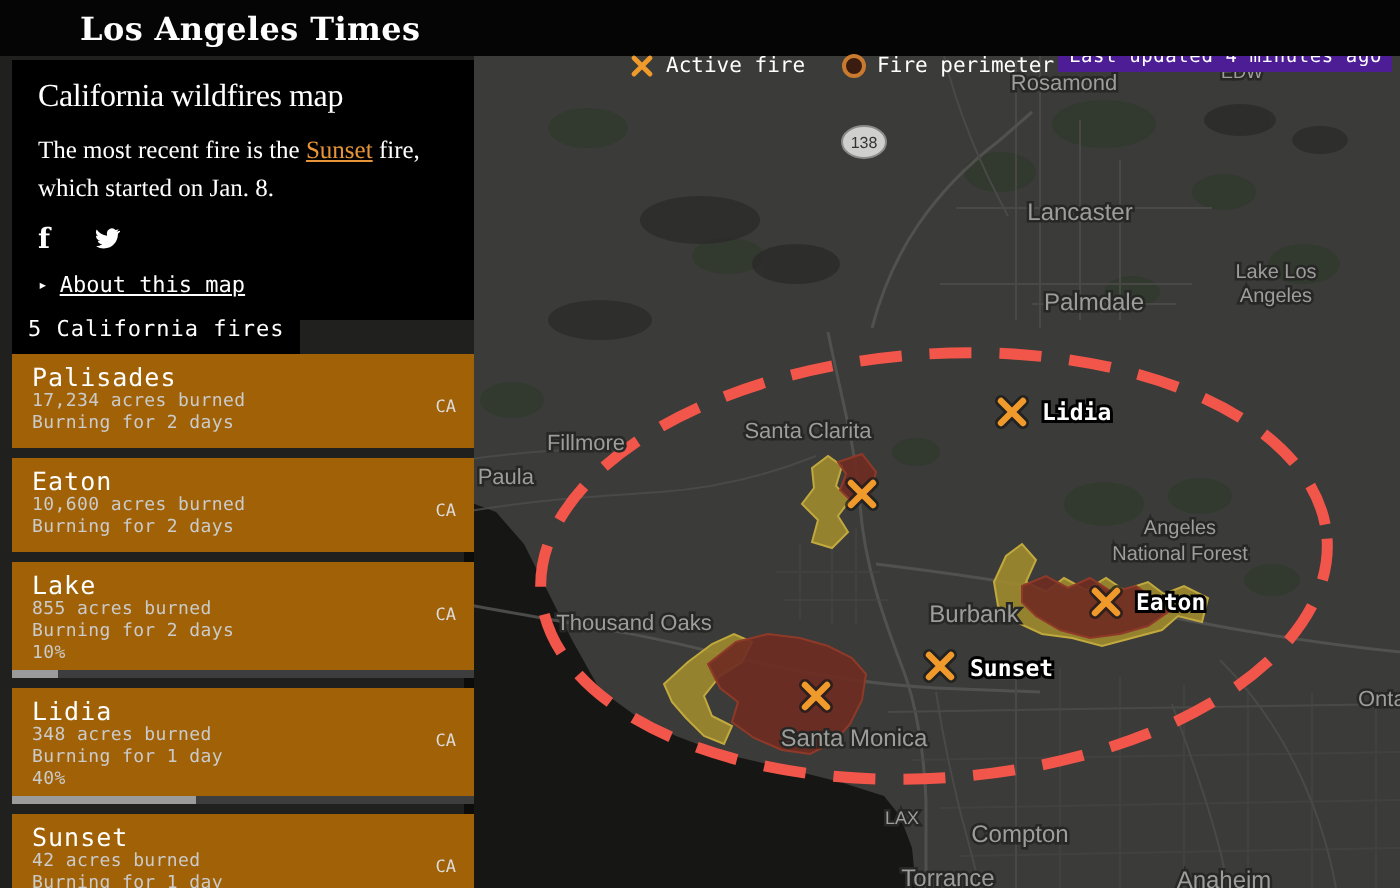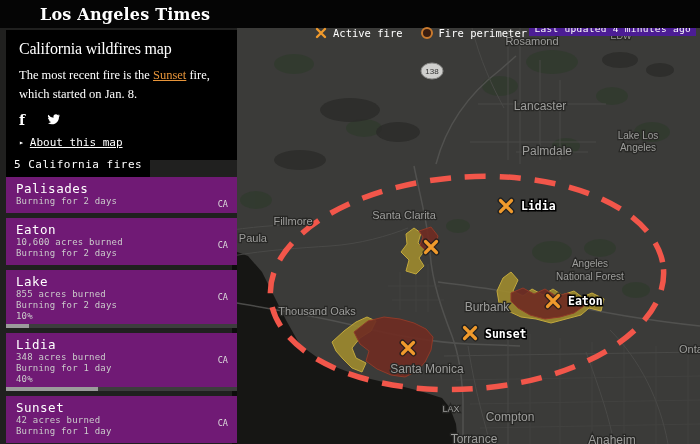--- a/index.html
+++ b/index.html
@@ -27,21 +27,21 @@
   .desc a{color:#e8953a;text-decoration:underline;cursor:pointer;}
   .social{display:flex;gap:22px;align-items:center;margin-top:9px;height:14px;}
   .fb{font-family:"DejaVu Serif",serif;font-weight:700;font-size:14px;color:#fff;cursor:pointer;line-height:1;}
   .tw{cursor:pointer;display:inline-flex;}
   .about{margin-top:9px;font-size:11px;display:flex;align-items:center;gap:6px;cursor:pointer;}
   .about .tri{font-size:8px;}
   .about u{text-decoration:underline;text-align:center;}
   .count-chip{position:absolute;left:6px;top:156px;z-index:3;background:#000;color:#fff;
               font-size:11px;padding:2px 8px 8px;letter-spacing:.5px;}
   .cards{position:absolute;left:6px;top:177px;width:231px;z-index:3;}
-  .card{position:relative;background:#701a75;color:#fff;margin-bottom:5px;
+  .card{position:relative;background:#a16207;color:#fff;margin-bottom:5px;
         padding:5px 10px 6px;box-sizing:border-box;cursor:pointer;}
   .card .fname{font-size:12.5px;line-height:14px;letter-spacing:.5px;}
   .card .st{position:absolute;top:22px;right:9px;font-size:8.5px;color:#dcdcdc;margin-left:20px;}
   .card .det{font-size:9px;line-height:11px;color:#cbcbcb;letter-spacing:.2px;}
   .ptrack{position:absolute;left:0;right:0;bottom:0;height:4px;background:#3d3d3d;}
   .pfill{height:4px;background:#9b9b9b;width:0;}
 </style>
 </head>
 <body>
 
@@ -213,20 +213,21 @@
     </div>
   </aside>
 
   <div class="count-chip">5 California fires</div>
 
   <div class="cards">
 
     <div class="card">
       <div class="fname">Palisades</div>
       <div class="st">CA</div>
+      <div class="det">17,234 acres burned</div>
       <div class="det">Burning for 2 days</div>
     </div>
 
     <div class="card">
       <div class="fname">Eaton</div>
       <div class="st">CA</div>
       <div class="det">10,600 acres burned</div>
       <div class="det">Burning for 2 days</div>
     </div>
 

